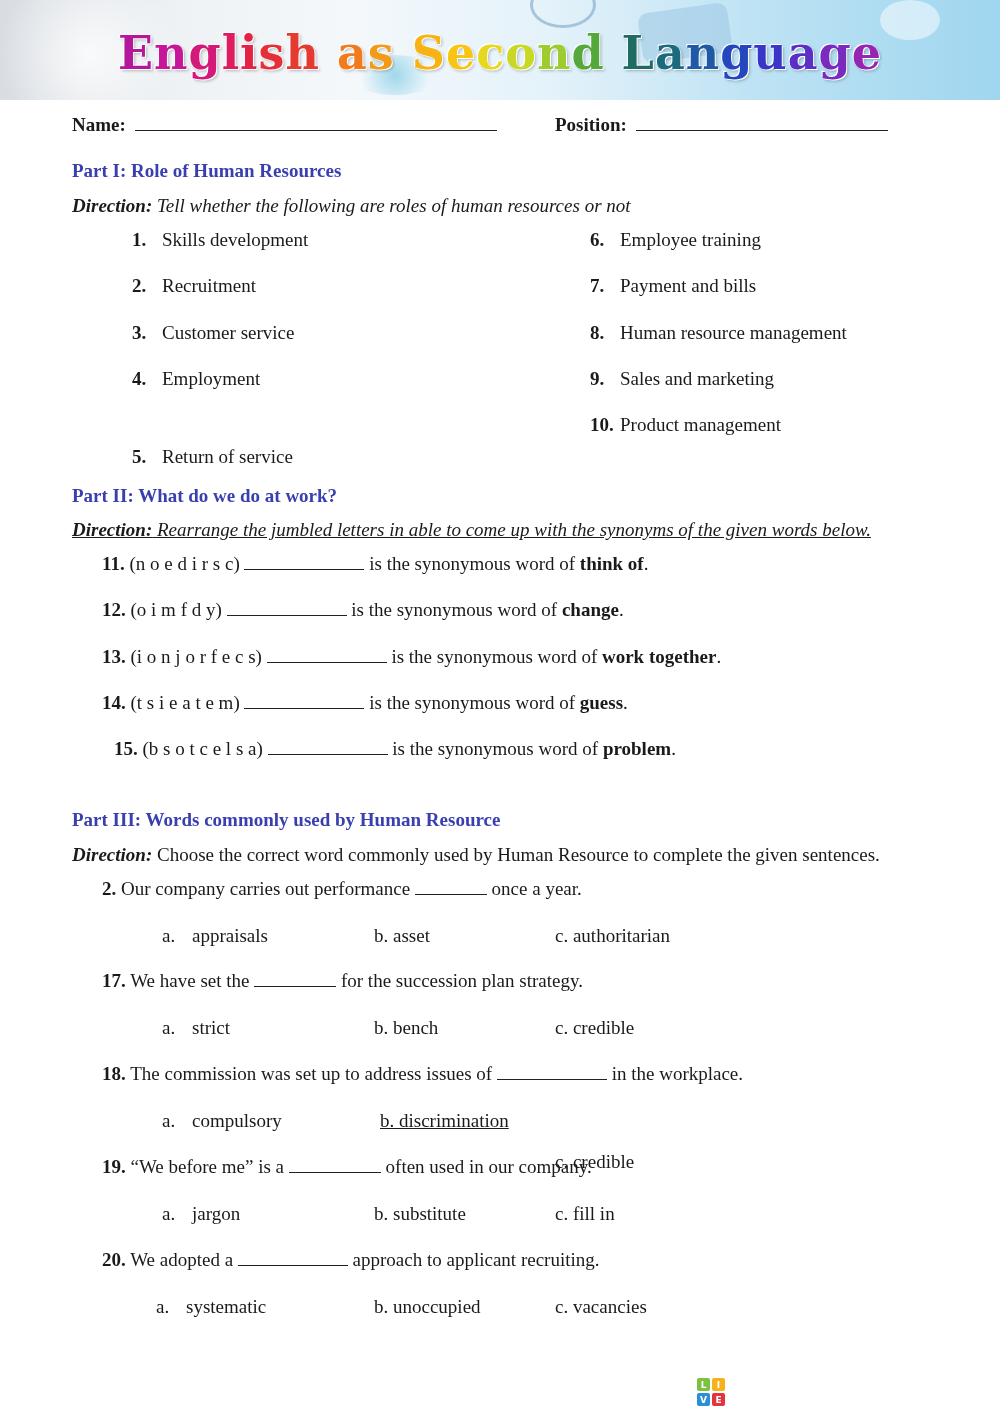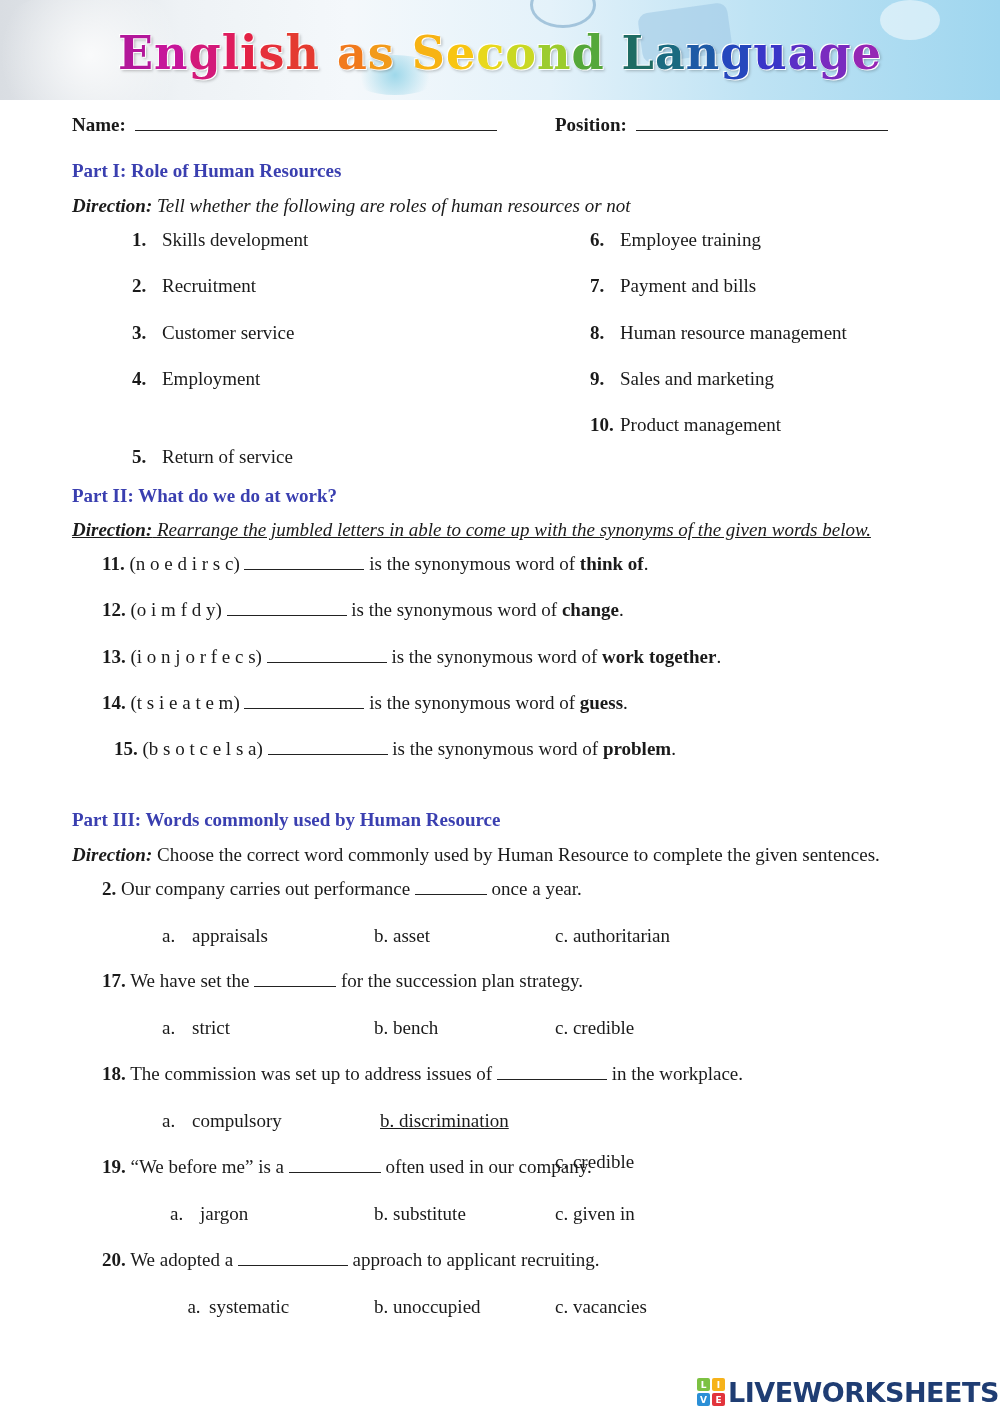--- a/index.html
+++ b/index.html
@@ -102,30 +102,29 @@
     <div class="opt" style="left: 555px; top: 925px;">c. authoritarian</div>
     <div class="line" style="left: 102px; top: 970px;"><span class="num">17.</span> <span>We have set the </span><span class="blank" style="width: 82px;"></span><span> for the succession plan strategy.</span></div>
     <div class="opt" style="left: 162px; top: 1017px;"><span style="display: inline-block; width: 30px;">a.</span><span>strict</span></div>
     <div class="opt" style="left: 374px; top: 1017px;">b. bench</div>
     <div class="opt" style="left: 555px; top: 1017px;">c. credible</div>
     <div class="line" style="left: 102px; top: 1063px; text-align: center;"><span class="num">18.</span> <span>The commission was set up to address issues of </span><span class="blank" style="width: 110px;"></span><span> in the workplace.</span></div>
     <div class="opt" style="left: 162px; top: 1110px;"><span style="display: inline-block; width: 30px;">a.</span><span>compulsory</span></div>
     <div class="opt" style="left: 380px; top: 1110px; text-decoration: underline;">b. discrimination</div>
     <div class="opt" style="left: 555px; top: 1110px; margin-top: 41px;">c. credible</div>
     <div class="line" style="left: 102px; top: 1156px;"><span class="num">19.</span> <span>“We before me” is a </span><span class="blank" style="width: 92px;"></span><span> often used in our company.</span></div>
-    <div class="opt" style="left: 162px; top: 1203px; margin-left: 8px;"><span style="display: inline-block; width: 30px;">a.</span><span>jargon</span></div>
+    <div class="opt" style="left: 162px; top: 1203px;"><span style="display: inline-block; width: 30px;">a.</span><span>jargon</span></div>
     <div class="opt" style="left: 374px; top: 1203px;">b. substitute</div>
-    <div class="opt" style="left: 555px; top: 1203px;">c. given in</div>
+    <div class="opt" style="left: 555px; top: 1203px;">c. fill in</div>
     <div class="line" style="left: 102px; top: 1249px;"><span class="num">20.</span> <span>We adopted a </span><span class="blank" style="width: 110px;"></span><span> approach to applicant recruiting.</span></div>
-    <div class="opt" style="left: 179px; top: 1296px; text-align: center;"><span style="display: inline-block; width: 30px;">a.</span><span>systematic</span></div>
+    <div class="opt" style="left: 156px; top: 1296px;"><span style="display: inline-block; width: 30px;">a.</span><span>systematic</span></div>
     <div class="opt" style="left: 374px; top: 1296px;">b. unoccupied</div>
     <div class="opt" style="left: 555px; top: 1296px; text-align: center;">c. vacancies</div>
   </div>
 
 <div class="footer-logo">
   <div class="live-grid" id="live-grid">
       <div style="background: rgb(124, 193, 66);">L</div>
       <div style="background: rgb(246, 178, 26);">I</div>
       <div style="background: rgb(43, 143, 214);">V</div>
       <div style="background: rgb(226, 52, 60);">E</div>
     </div>
-  <span class="logo-text">LIVEWORKSHEETS</span>
 </div>
 
 </body></html>

